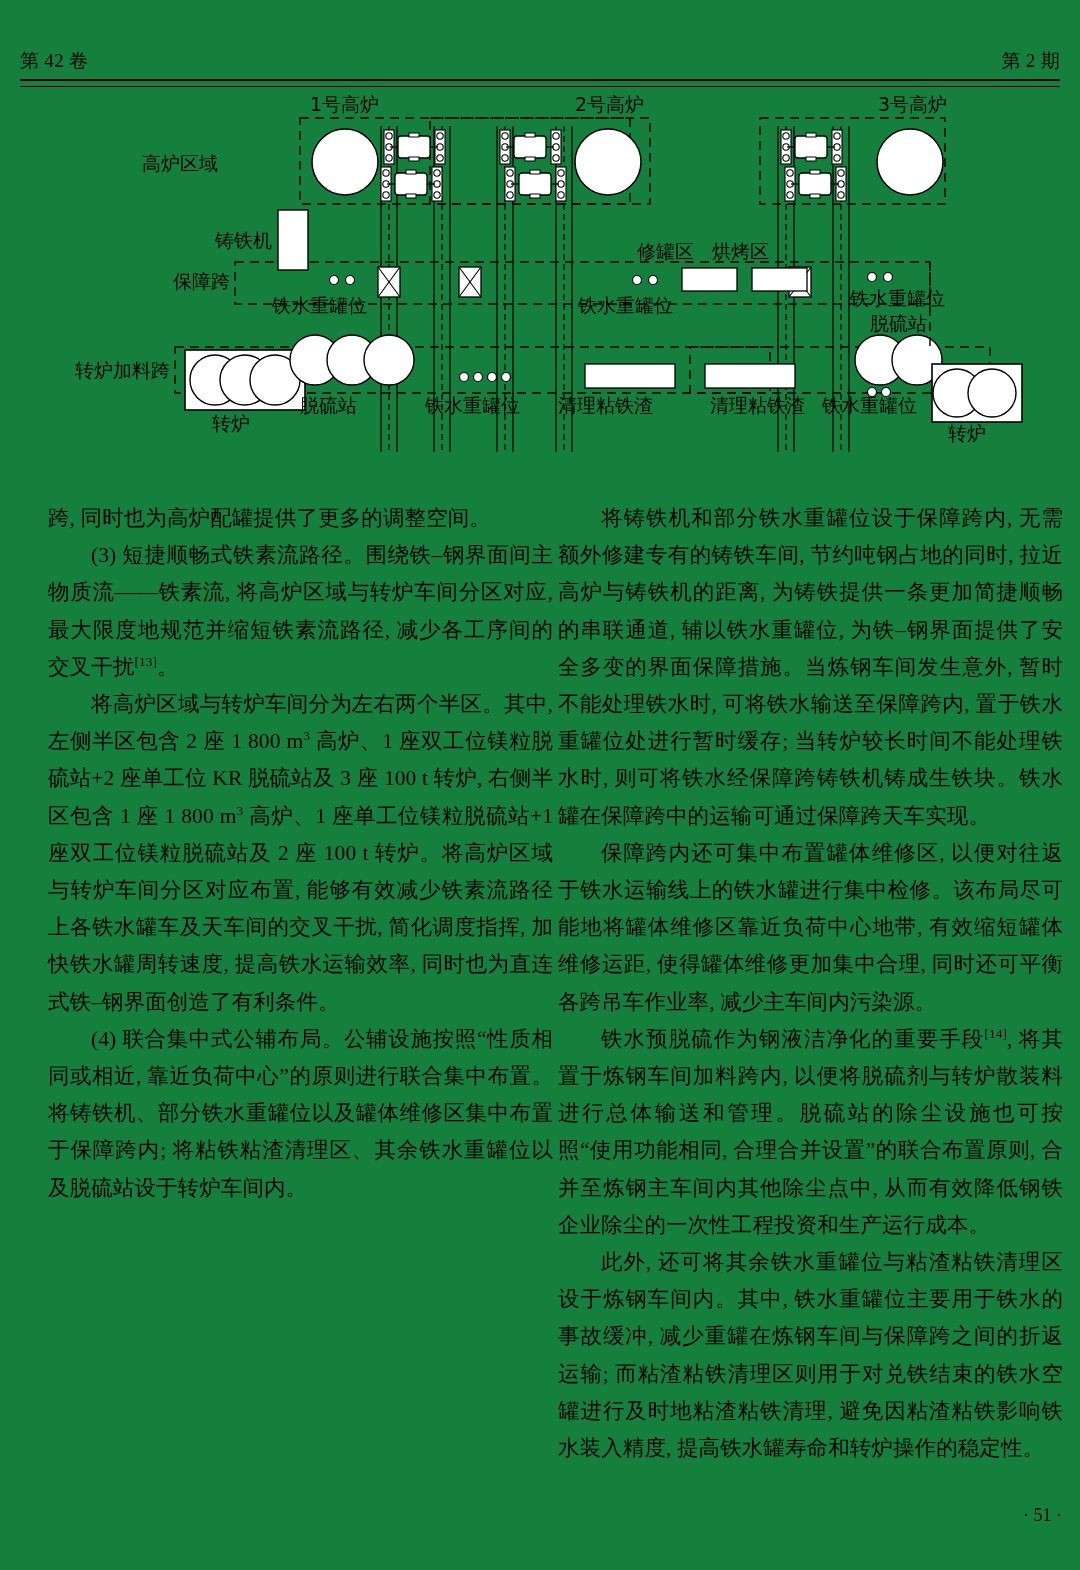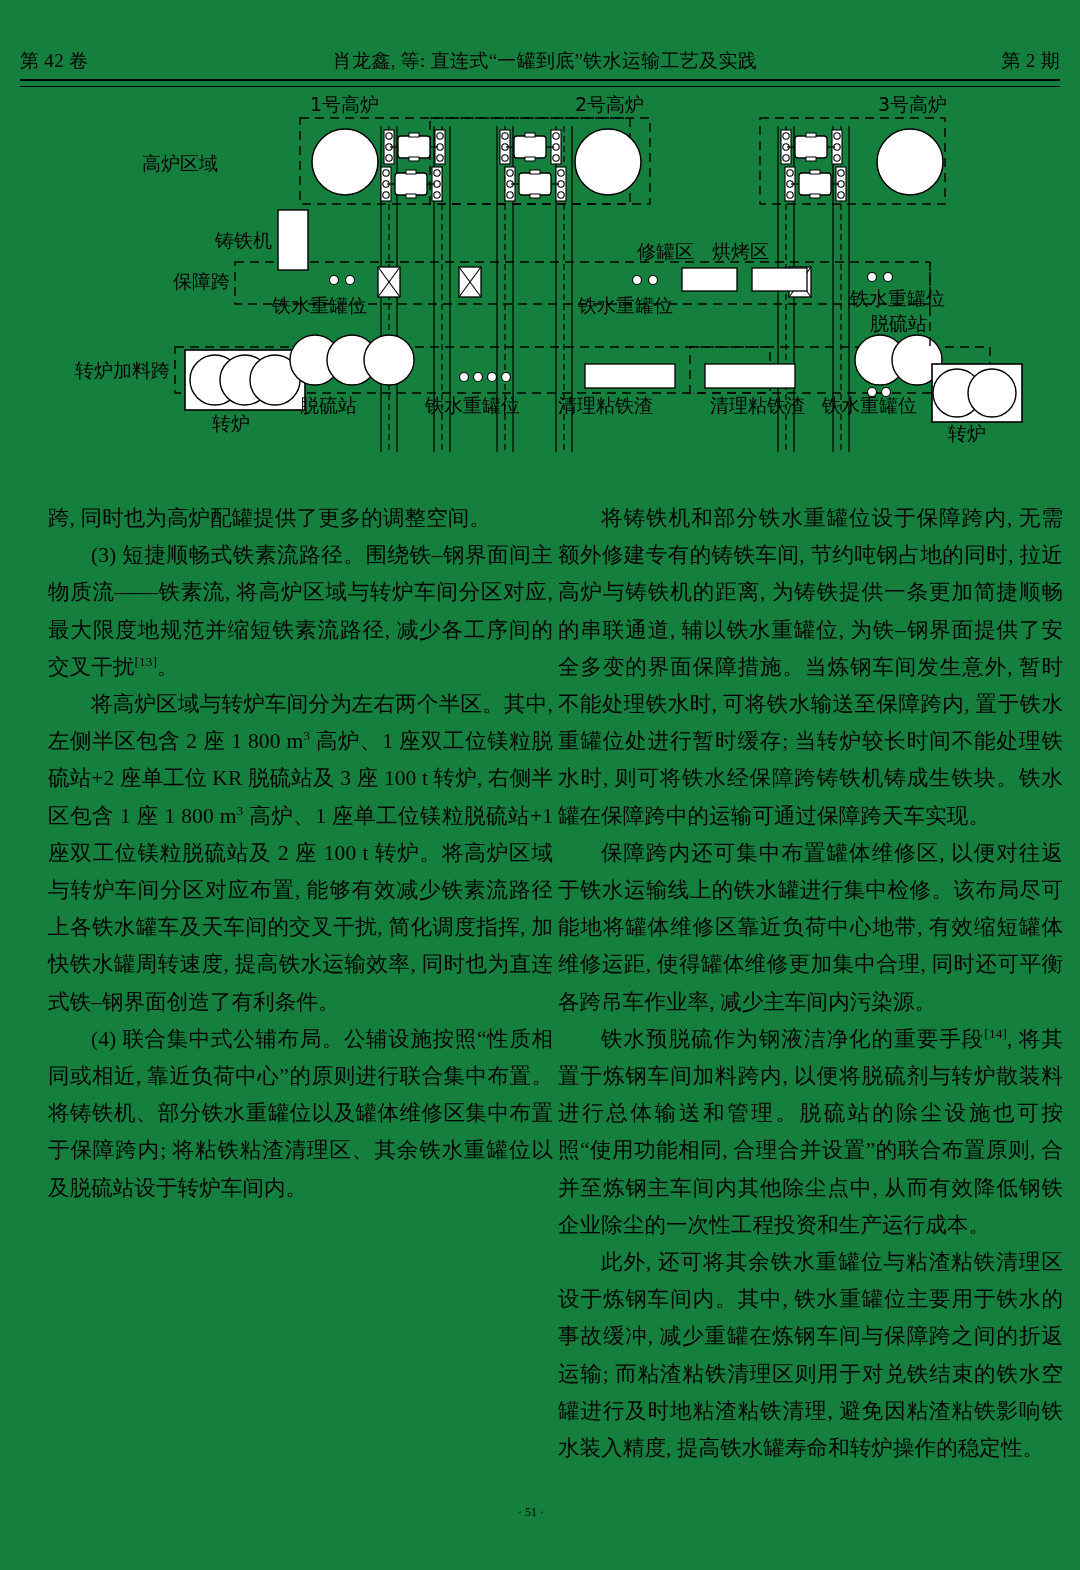--- a/index.html
+++ b/index.html
@@ -95,38 +95,37 @@
   sup {
     font-size: 0.62em;
     vertical-align: super;
     line-height: 0;
   }
   .pnum {
     position: absolute;
     left: 0;
     top: 1505px;
     width: 1062px;
-    text-align: center;
-    font-size: 12px;
+    text-align: right;
+    font-size: 18px;
   }
 
   
   svg text {
     font-family: "DejaVu Sans", "Liberation Sans", sans-serif;
     fill: #000;
   }
 </style>
 </head>
 <body>
 
 <div class="page">
 
   <div class="runhead">
     <span class="vol">第 42 卷</span>
-    <span class="ttl">肖龙鑫, 等: 直连式“一罐到底”铁水运输工艺及实践</span>
     <span class="iss">第 2 期</span>
   </div>
   <div class="rule-double"></div>
 
   <div class="figure">
     <svg class="fig-canvas" viewBox="0 0 1080 360">
       <defs>
         <g id="torpedoH">
           <rect x="-16" y="-11" width="32" height="22" rx="3" fill="#fff" stroke="#000" stroke-width="1.3"></rect>
           <rect x="-5" y="-14" width="10" height="4" fill="#fff" stroke="#000" stroke-width="1"></rect>

